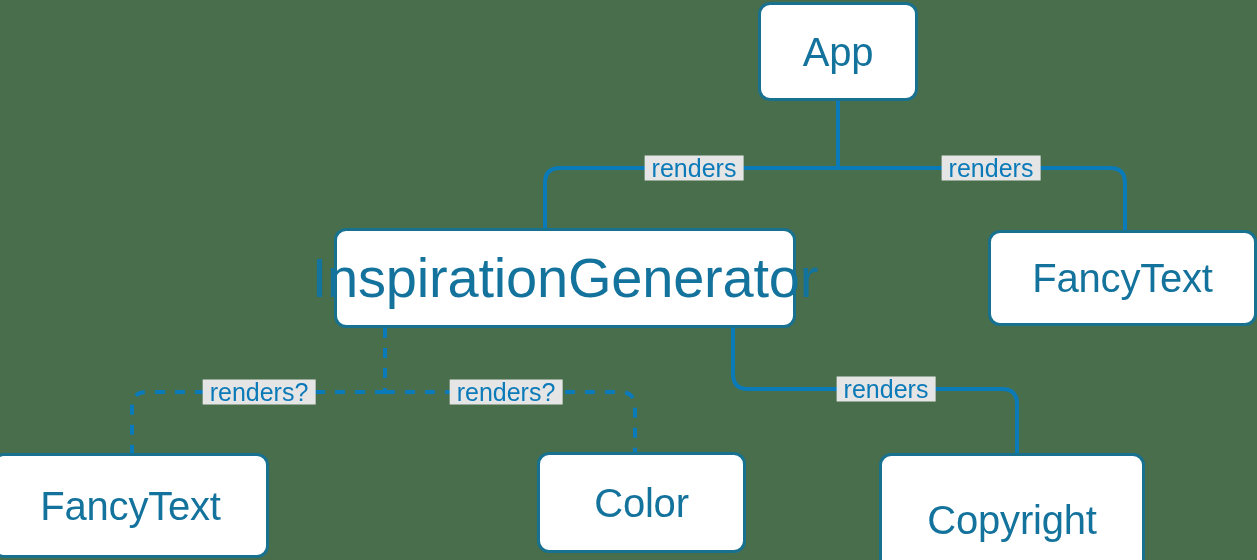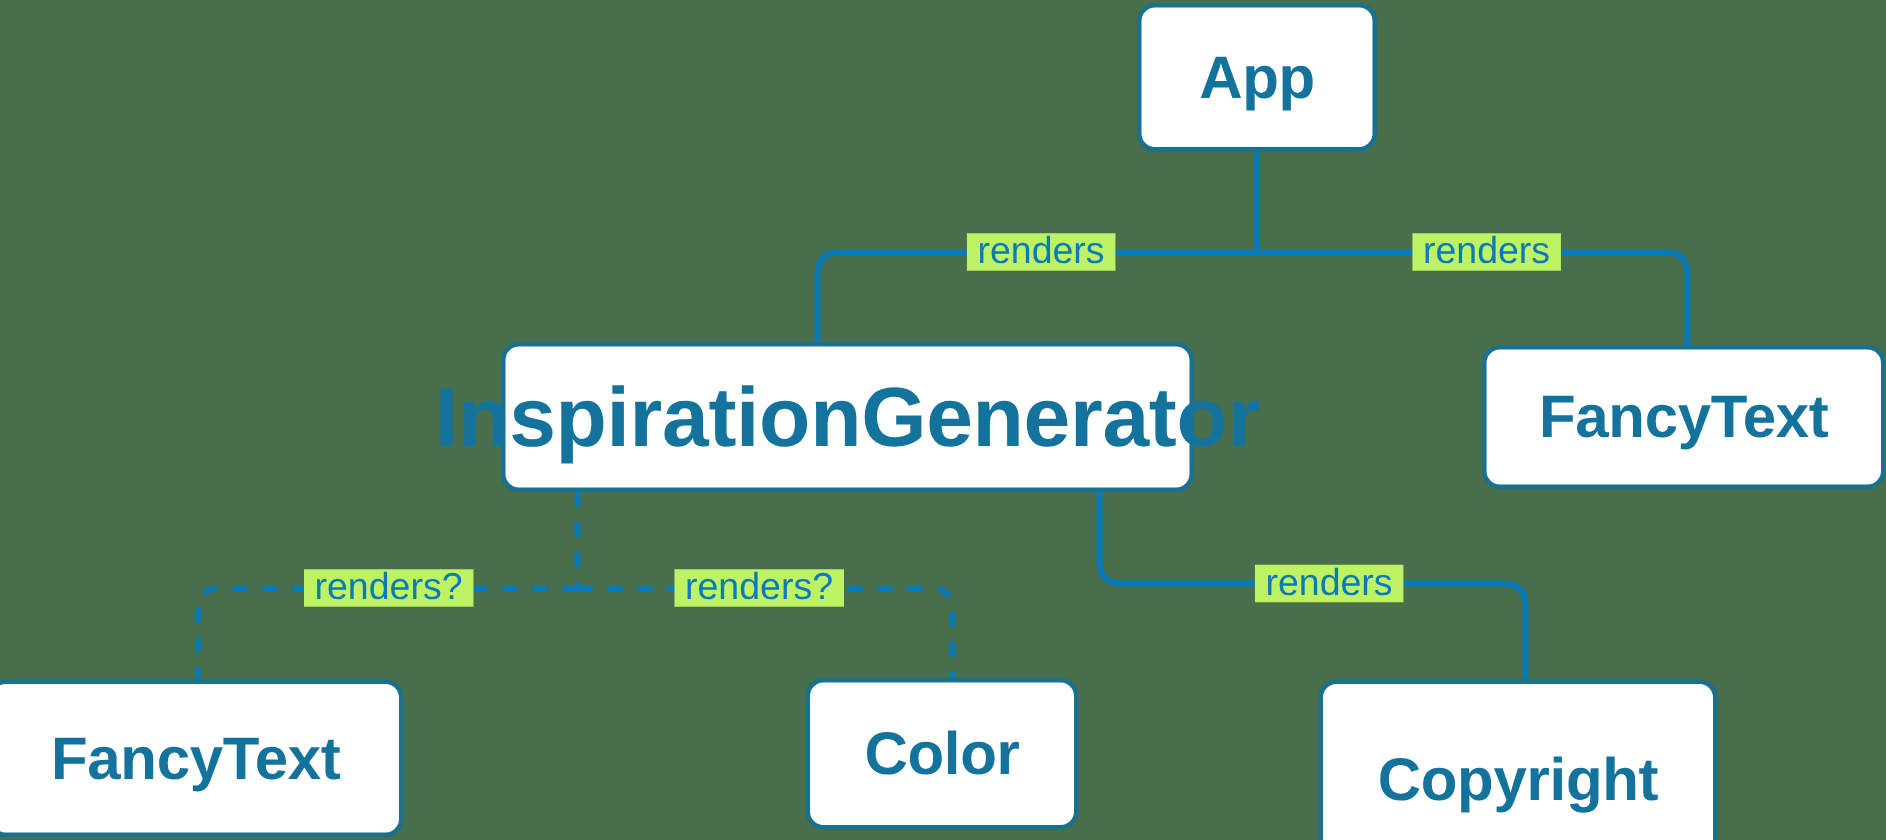--- a/index.html
+++ b/index.html
@@ -29,39 +29,39 @@
     position: absolute;
     box-sizing: border-box;
     background: #ffffff;
     border: 3px solid #18718f;
     border-radius: 12px;
     display: flex;
     align-items: center;
     justify-content: center;
     color: #14739c;
     font-family: "Liberation Sans", sans-serif;
-    font-weight: 700;
+    font-weight: 400;
     letter-spacing: -0.2px;
     white-space: nowrap;
     z-index: 3;
   }
   .node-label {
     color: #14739c;
     line-height: 1;
   }
   .edge-label {
     position: absolute;
     color: #0b7ab8;
     font-family: "Liberation Sans", sans-serif;
     font-size: 25px;
     line-height: 1;
     white-space: nowrap;
     transform: translate(-50%, -50%);
     z-index: 2;
-    background: #bef264;
+    background: #e5e5e5;
     padding: 0 7px;
   }
 </style>
 </head>
 <body>
 
 <div id="diagram-root">
 
   <svg id="edge-layer" viewBox="0 0 1257 560" width="1257" height="560" xmlns="http://www.w3.org/2000/svg">
 
@@ -95,21 +95,21 @@
   </div>
 
   <div class="node" style="left:988px; top:230px; width:269px; height:96px; font-size:40px;">
     <span class="node-label">FancyText</span>
   </div>
 
   <div class="node" style="left:-8px; top:453px; width:277px; height:105px; font-size:40px;">
     <span class="node-label">FancyText</span>
   </div>
 
-  <div class="node" style="left:537px; top:452px; width:182px; height:101px; font-size:40px;">
+  <div class="node" style="left:537px; top:452px; width:209px; height:101px; font-size:40px;">
     <span class="node-label">Color</span>
   </div>
 
   <div class="node" style="left:879px; top:453px; width:266px; height:133px; font-size:40px;text-align:right;">
     <span class="node-label">Copyright</span>
   </div>
 
 </div>
 
 </body></html>

